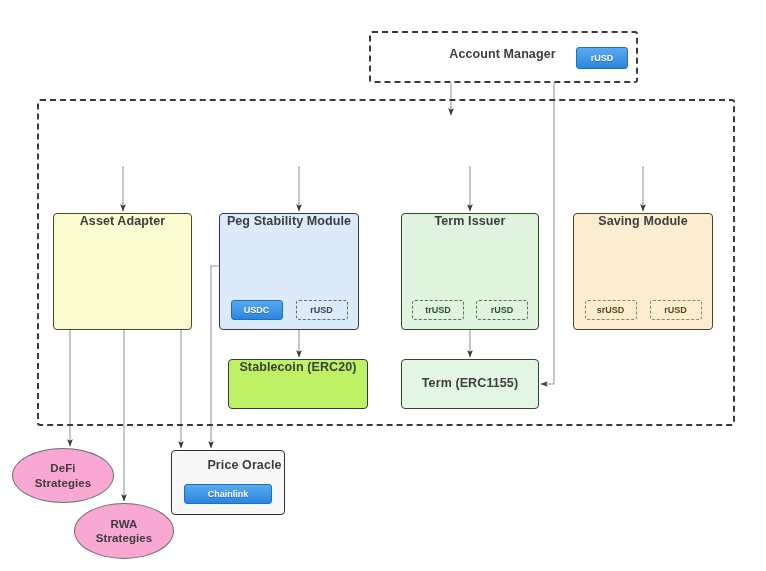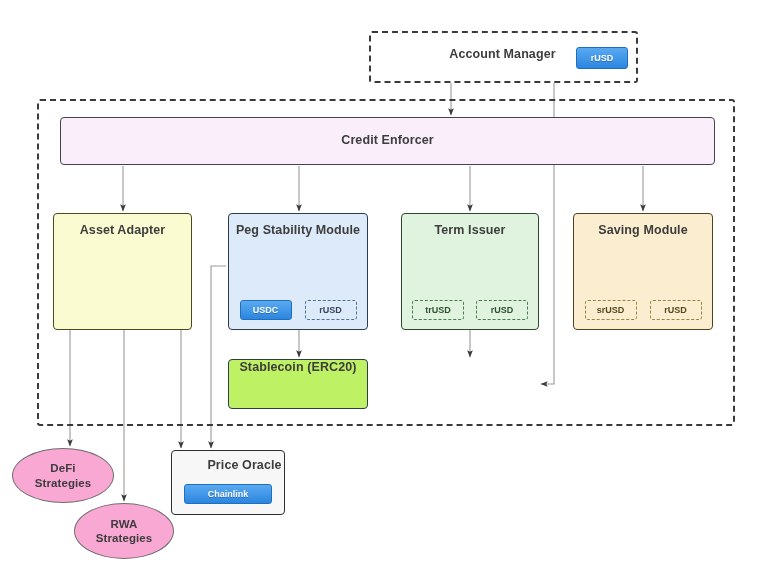--- a/index.html
+++ b/index.html
@@ -78,33 +78,32 @@
     left: 60px;
     top: 117px;
     width: 655px;
     height: 48px;
     background: #f9eefa;
     border: 1.6px solid #46414f;
     justify-content: center;
   }
   
   .module {
-    padding-top: 9px;
     justify-content: flex-start;
   }
   #asset-adapter {
     left: 53px;
     top: 213px;
     width: 139px;
     height: 117px;
     background: #fbfbd2;
     border: 1.6px solid #4a4a20;
   }
   #peg-stability-module {
-    left: 228px;
+    left: 219px;
     top: 213px;
     width: 140px;
     height: 117px;
     background: #ddeaf9;
     border: 1.6px solid #2e3b4f;
   }
   #term-issuer {
     left: 401px;
     top: 213px;
     width: 138px;
@@ -278,23 +277,20 @@
   </svg>
 
   <div class="group-box" id="account-manager-group"></div>
 
   <div class="group-box" id="core-group"></div>
 
   <div id="account-manager-label" class="node-title">Account Manager</div>
 
   <div class="chip chip-solid" id="account-manager-chip">rUSD</div>
 
-  <div class="node" id="credit-enforcer">
-    <div class="node-title">Credit Enforcer</div>
-  </div>
 
   <div class="node module" id="asset-adapter">
     <div class="node-title">Asset Adapter</div>
   </div>
 
   <div class="node module" id="peg-stability-module">
     <div class="node-title">Peg Stability Module</div>
     <div class="chip-row">
       <div class="chip chip-solid">USDC</div>
       <div class="chip chip-dashed-blue">rUSD</div>
@@ -314,20 +310,23 @@
     <div class="chip-row">
       <div class="chip chip-dashed-orange">srUSD</div>
       <div class="chip chip-dashed-orange">rUSD</div>
     </div>
   </div>
 
   <div class="node" id="stablecoin-erc20">
     <div class="node-title">Stablecoin (ERC20)</div>
   </div>
 
+  <div class="node" id="term-erc1155">
+    <div class="node-title">Term (ERC1155)</div>
+  </div>
 
   <div class="node" id="price-oracle">
     <div class="node-title">Price Oracle</div>
     <div class="chip-row">
       <div class="chip chip-solid" id="chainlink-chip">Chainlink</div>
     </div>
   </div>
 
   <div class="ellipse" id="defi-strategies">
     <div class="node-title">

